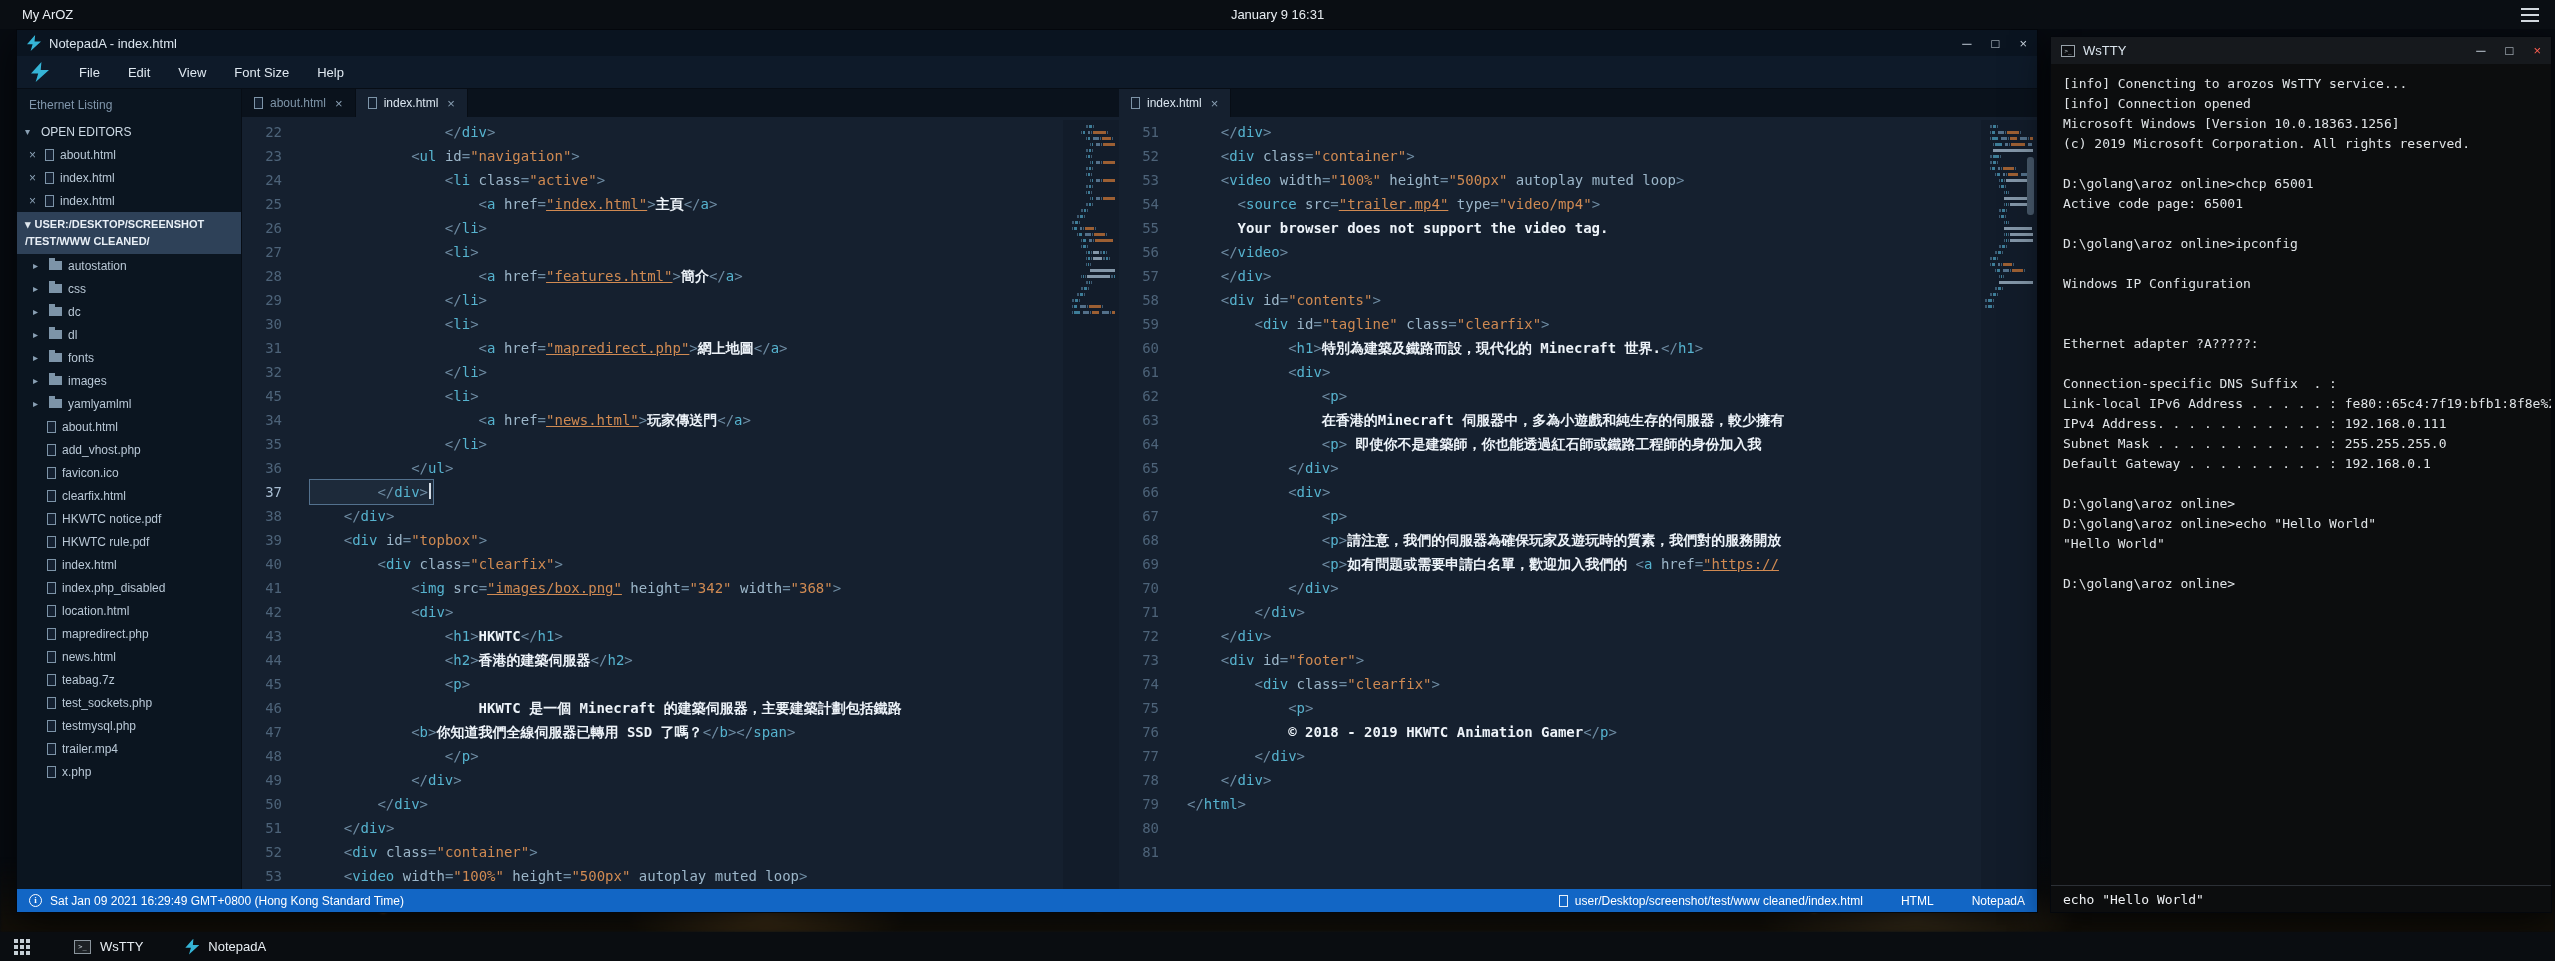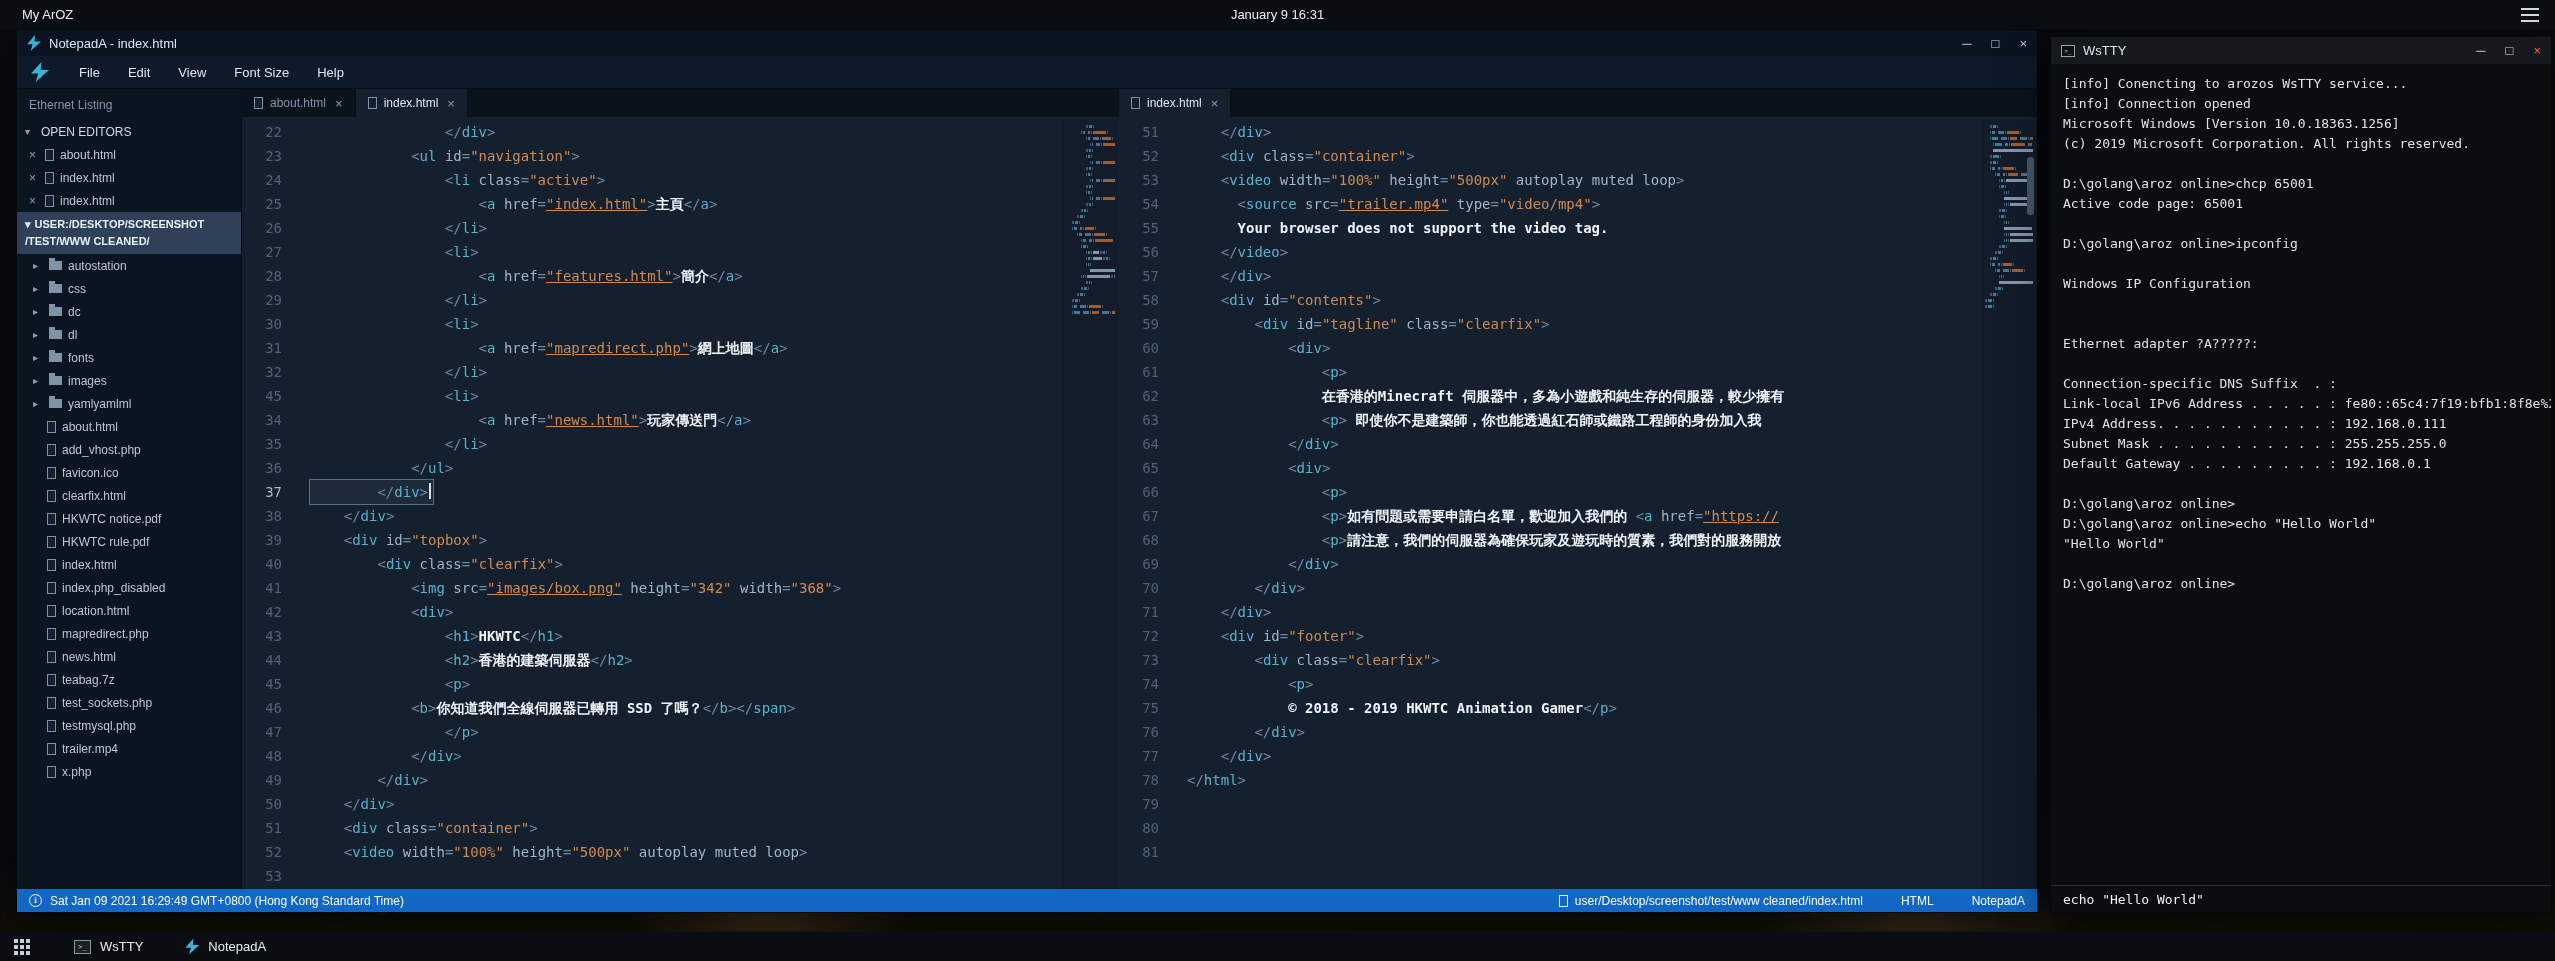--- a/index.html
+++ b/index.html
@@ -365,20 +365,21 @@
               <div class="cline"><span class="tk-x">            </span><span class="tk-p">&lt;/</span><span class="tk-t">ul</span><span class="tk-p">&gt;</span></div>
               <div class="cline cur"><span class="tk-x">        </span><span class="tk-p">&lt;/</span><span class="tk-t">div</span><span class="tk-p">&gt;</span><span class="caretbar"></span></div>
               <div class="cline"><span class="tk-x">    </span><span class="tk-p">&lt;/</span><span class="tk-t">div</span><span class="tk-p">&gt;</span></div>
               <div class="cline"><span class="tk-x">    </span><span class="tk-p">&lt;</span><span class="tk-t">div</span><span class="tk-x"> </span><span class="tk-a">id</span><span class="tk-p">=</span><span class="tk-s">"topbox"</span><span class="tk-p">&gt;</span></div>
               <div class="cline"><span class="tk-x">        </span><span class="tk-p">&lt;</span><span class="tk-t">div</span><span class="tk-x"> </span><span class="tk-a">class</span><span class="tk-p">=</span><span class="tk-s">"clearfix"</span><span class="tk-p">&gt;</span></div>
               <div class="cline"><span class="tk-x">            </span><span class="tk-p">&lt;</span><span class="tk-t">img</span><span class="tk-x"> </span><span class="tk-a">src</span><span class="tk-p">=</span><span class="tk-l">"images/box.png"</span><span class="tk-x"> </span><span class="tk-a">height</span><span class="tk-p">=</span><span class="tk-s">"342"</span><span class="tk-x"> </span><span class="tk-a">width</span><span class="tk-p">=</span><span class="tk-s">"368"</span><span class="tk-p">&gt;</span></div>
               <div class="cline"><span class="tk-x">            </span><span class="tk-p">&lt;</span><span class="tk-t">div</span><span class="tk-p">&gt;</span></div>
               <div class="cline"><span class="tk-x">                </span><span class="tk-p">&lt;</span><span class="tk-t">h1</span><span class="tk-p">&gt;</span><span class="tk-w">HKWTC</span><span class="tk-p">&lt;/</span><span class="tk-t">h1</span><span class="tk-p">&gt;</span></div>
               <div class="cline"><span class="tk-x">                </span><span class="tk-p">&lt;</span><span class="tk-t">h2</span><span class="tk-p">&gt;</span><span class="tk-w">香港的建築伺服器</span><span class="tk-p">&lt;/</span><span class="tk-t">h2</span><span class="tk-p">&gt;</span></div>
               <div class="cline"><span class="tk-x">                </span><span class="tk-p">&lt;</span><span class="tk-t">p</span><span class="tk-p">&gt;</span></div>
+              <div class="cline"><span class="tk-x">                    </span><span class="tk-w">HKWTC 是一個 Minecraft 的建築伺服器，主要建築計劃包括鐵路</span></div>
               <div class="cline"><span class="tk-x">            </span><span class="tk-p">&lt;</span><span class="tk-t">b</span><span class="tk-p">&gt;</span><span class="tk-w">你知道我們全線伺服器已轉用 SSD 了嗎？</span><span class="tk-p">&lt;/</span><span class="tk-t">b</span><span class="tk-p">&gt;&lt;/</span><span class="tk-t">span</span><span class="tk-p">&gt;</span></div>
               <div class="cline"><span class="tk-x">                </span><span class="tk-p">&lt;/</span><span class="tk-t">p</span><span class="tk-p">&gt;</span></div>
               <div class="cline"><span class="tk-x">            </span><span class="tk-p">&lt;/</span><span class="tk-t">div</span><span class="tk-p">&gt;</span></div>
               <div class="cline"><span class="tk-x">        </span><span class="tk-p">&lt;/</span><span class="tk-t">div</span><span class="tk-p">&gt;</span></div>
               <div class="cline"><span class="tk-x">    </span><span class="tk-p">&lt;/</span><span class="tk-t">div</span><span class="tk-p">&gt;</span></div>
               <div class="cline"><span class="tk-x">    </span><span class="tk-p">&lt;</span><span class="tk-t">div</span><span class="tk-x"> </span><span class="tk-a">class</span><span class="tk-p">=</span><span class="tk-s">"container"</span><span class="tk-p">&gt;</span></div>
               <div class="cline"><span class="tk-x">    </span><span class="tk-p">&lt;</span><span class="tk-t">video</span><span class="tk-x"> </span><span class="tk-a">width</span><span class="tk-p">=</span><span class="tk-s">"100%"</span><span class="tk-x"> </span><span class="tk-a">height</span><span class="tk-p">=</span><span class="tk-s">"500px"</span><span class="tk-x"> </span><span class="tk-a">autoplay</span><span class="tk-x"> </span><span class="tk-a">muted</span><span class="tk-x"> </span><span class="tk-a">loop</span><span class="tk-p">&gt;</span></div>
             </div>
           <div class="minimap" id="left-minimap">
               <div class="mmr">
@@ -673,29 +674,30 @@
           <div class="codecol" id="right-code">
               <div class="cline"><span class="tk-x">    </span><span class="tk-p">&lt;/</span><span class="tk-t">div</span><span class="tk-p">&gt;</span></div>
               <div class="cline"><span class="tk-x">    </span><span class="tk-p">&lt;</span><span class="tk-t">div</span><span class="tk-x"> </span><span class="tk-a">class</span><span class="tk-p">=</span><span class="tk-s">"container"</span><span class="tk-p">&gt;</span></div>
               <div class="cline"><span class="tk-x">    </span><span class="tk-p">&lt;</span><span class="tk-t">video</span><span class="tk-x"> </span><span class="tk-a">width</span><span class="tk-p">=</span><span class="tk-s">"100%"</span><span class="tk-x"> </span><span class="tk-a">height</span><span class="tk-p">=</span><span class="tk-s">"500px"</span><span class="tk-x"> </span><span class="tk-a">autoplay</span><span class="tk-x"> </span><span class="tk-a">muted</span><span class="tk-x"> </span><span class="tk-a">loop</span><span class="tk-p">&gt;</span></div>
               <div class="cline"><span class="tk-x">      </span><span class="tk-p">&lt;</span><span class="tk-t">source</span><span class="tk-x"> </span><span class="tk-a">src</span><span class="tk-p">=</span><span class="tk-l">"trailer.mp4"</span><span class="tk-x"> </span><span class="tk-a">type</span><span class="tk-p">=</span><span class="tk-s">"video/mp4"</span><span class="tk-p">&gt;</span></div>
               <div class="cline"><span class="tk-x">      </span><span class="tk-w">Your browser does not support the video tag.</span></div>
               <div class="cline"><span class="tk-x">    </span><span class="tk-p">&lt;/</span><span class="tk-t">video</span><span class="tk-p">&gt;</span></div>
               <div class="cline"><span class="tk-x">    </span><span class="tk-p">&lt;/</span><span class="tk-t">div</span><span class="tk-p">&gt;</span></div>
               <div class="cline"><span class="tk-x">    </span><span class="tk-p">&lt;</span><span class="tk-t">div</span><span class="tk-x"> </span><span class="tk-a">id</span><span class="tk-p">=</span><span class="tk-s">"contents"</span><span class="tk-p">&gt;</span></div>
               <div class="cline"><span class="tk-x">        </span><span class="tk-p">&lt;</span><span class="tk-t">div</span><span class="tk-x"> </span><span class="tk-a">id</span><span class="tk-p">=</span><span class="tk-s">"tagline"</span><span class="tk-x"> </span><span class="tk-a">class</span><span class="tk-p">=</span><span class="tk-s">"clearfix"</span><span class="tk-p">&gt;</span></div>
+              <div class="cline"><span class="tk-x">            </span><span class="tk-p">&lt;</span><span class="tk-t">h1</span><span class="tk-p">&gt;</span><span class="tk-w">特別為建築及鐵路而設，現代化的 Minecraft 世界.</span><span class="tk-p">&lt;/</span><span class="tk-t">h1</span><span class="tk-p">&gt;</span></div>
               <div class="cline"><span class="tk-x">            </span><span class="tk-p">&lt;</span><span class="tk-t">div</span><span class="tk-p">&gt;</span></div>
               <div class="cline"><span class="tk-x">                </span><span class="tk-p">&lt;</span><span class="tk-t">p</span><span class="tk-p">&gt;</span></div>
               <div class="cline"><span class="tk-x">                </span><span class="tk-w">在香港的Minecraft 伺服器中，多為小遊戲和純生存的伺服器，較少擁有</span></div>
               <div class="cline"><span class="tk-x">                </span><span class="tk-p">&lt;</span><span class="tk-t">p</span><span class="tk-p">&gt;</span><span class="tk-w"> 即使你不是建築師，你也能透過紅石師或鐵路工程師的身份加入我</span></div>
               <div class="cline"><span class="tk-x">            </span><span class="tk-p">&lt;/</span><span class="tk-t">div</span><span class="tk-p">&gt;</span></div>
               <div class="cline"><span class="tk-x">            </span><span class="tk-p">&lt;</span><span class="tk-t">div</span><span class="tk-p">&gt;</span></div>
               <div class="cline"><span class="tk-x">                </span><span class="tk-p">&lt;</span><span class="tk-t">p</span><span class="tk-p">&gt;</span></div>
+              <div class="cline"><span class="tk-x">                </span><span class="tk-p">&lt;</span><span class="tk-t">p</span><span class="tk-p">&gt;</span><span class="tk-w">請注意，我們的伺服器為確保玩家及遊玩時的質素，我們對的服務開放</span></div>
               <div class="cline"><span class="tk-x">                </span><span class="tk-p">&lt;</span><span class="tk-t">p</span><span class="tk-p">&gt;</span><span class="tk-w">如有問題或需要申請白名單，歡迎加入我們的 </span><span class="tk-p">&lt;</span><span class="tk-t">a</span><span class="tk-x"> </span><span class="tk-a">href</span><span class="tk-p">=</span><span class="tk-l">"https://</span></div>
-              <div class="cline"><span class="tk-x">                </span><span class="tk-p">&lt;</span><span class="tk-t">p</span><span class="tk-p">&gt;</span><span class="tk-w">請注意，我們的伺服器為確保玩家及遊玩時的質素，我們對的服務開放</span></div>
               <div class="cline"><span class="tk-x">            </span><span class="tk-p">&lt;/</span><span class="tk-t">div</span><span class="tk-p">&gt;</span></div>
               <div class="cline"><span class="tk-x">        </span><span class="tk-p">&lt;/</span><span class="tk-t">div</span><span class="tk-p">&gt;</span></div>
               <div class="cline"><span class="tk-x">    </span><span class="tk-p">&lt;/</span><span class="tk-t">div</span><span class="tk-p">&gt;</span></div>
               <div class="cline"><span class="tk-x">    </span><span class="tk-p">&lt;</span><span class="tk-t">div</span><span class="tk-x"> </span><span class="tk-a">id</span><span class="tk-p">=</span><span class="tk-s">"footer"</span><span class="tk-p">&gt;</span></div>
               <div class="cline"><span class="tk-x">        </span><span class="tk-p">&lt;</span><span class="tk-t">div</span><span class="tk-x"> </span><span class="tk-a">class</span><span class="tk-p">=</span><span class="tk-s">"clearfix"</span><span class="tk-p">&gt;</span></div>
               <div class="cline"><span class="tk-x">            </span><span class="tk-p">&lt;</span><span class="tk-t">p</span><span class="tk-p">&gt;</span></div>
               <div class="cline"><span class="tk-x">            </span><span class="tk-w">© 2018 - 2019 HKWTC Animation Gamer</span><span class="tk-p">&lt;/</span><span class="tk-t">p</span><span class="tk-p">&gt;</span></div>
               <div class="cline"><span class="tk-x">        </span><span class="tk-p">&lt;/</span><span class="tk-t">div</span><span class="tk-p">&gt;</span></div>
               <div class="cline"><span class="tk-x">    </span><span class="tk-p">&lt;/</span><span class="tk-t">div</span><span class="tk-p">&gt;</span></div>
               <div class="cline"><span class="tk-p">&lt;/</span><span class="tk-t">html</span><span class="tk-p">&gt;</span></div>

